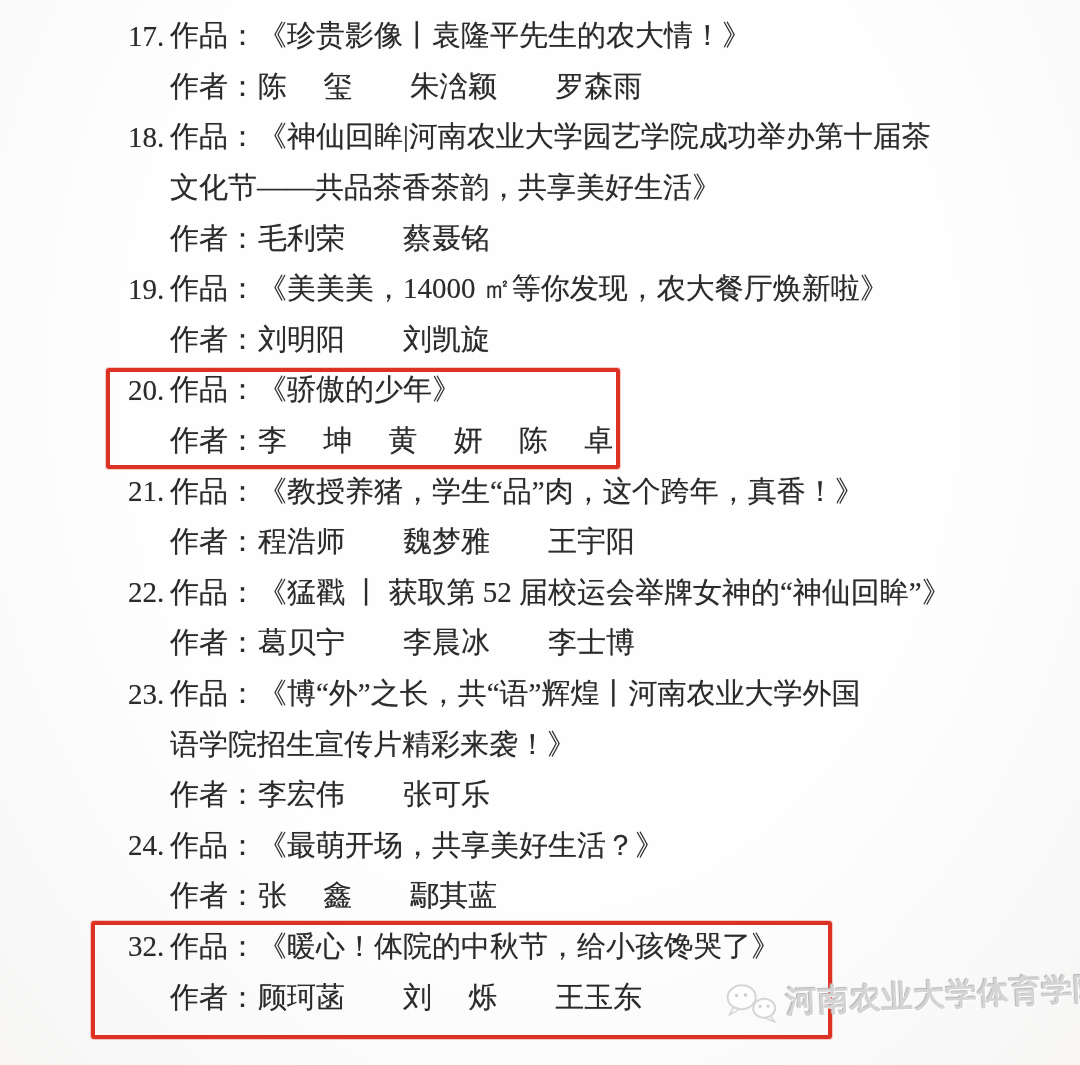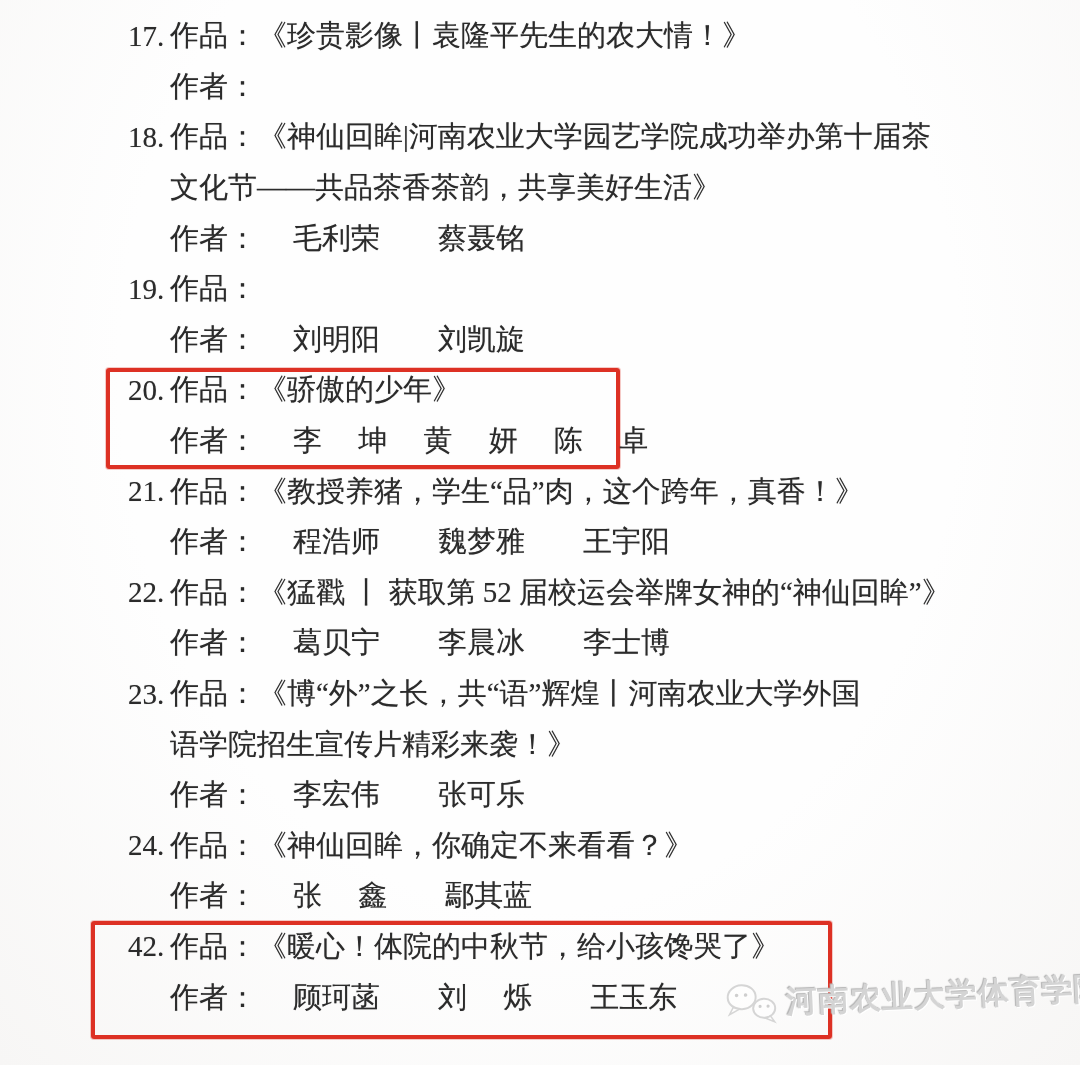--- a/index.html
+++ b/index.html
@@ -8,21 +8,21 @@
     background:radial-gradient(ellipse at 50% 35%, #fefefe 55%, #f7f6f5 100%);
     font-family:"Liberation Serif","DejaVu Serif",serif;
   }
   .page{position:relative;width:904px;height:1065px;}
   #entries{position:relative;z-index:2;padding-top:11px;padding-left:128px;}
   .line{
     height:50.6px;display:flex;align-items:center;
     font-size:29px;color:#2b2b2b;white-space:pre;
     text-shadow:0 0 0.7px rgba(30,30,30,.45);
   }
-  .line.cont{padding-left:42px;gap:35px;}
+  .line.cont{padding-left:42px;}
   .num{display:inline-block;width:42px;flex:0 0 42px;}
   .label{margin-right:1px;}
   .title,.authors{white-space:pre;}
   .hl-box{
     position:absolute;z-index:1;border:4px solid var(--hl,#dd3124);
     border-radius:3px;box-shadow:0 0 0 1px rgba(221,49,36,.25);
     background:transparent;
   }
   #hl-1{left:106px;top:368px;width:506px;height:93px;}
   #hl-2{left:91px;top:921px;width:733px;height:110px;}
@@ -39,38 +39,38 @@
   }
   .wm-icon{opacity:.75;}
 </style>
 </head>
 <body>
 
 <div class="page">
 
   <div id="entries">
       <div class="line"><span class="num">17.</span><span class="label">作品：</span><span class="title">《珍贵影像丨袁隆平先生的农大情！》</span></div>
-      <div class="line cont"><span class="label">作者：</span></div>
+      <div class="line cont"><span class="label">作者：</span><span class="authors">陈　 玺　　朱浛颖　　罗森雨</span></div>
       <div class="line"><span class="num">18.</span><span class="label">作品：</span><span class="title">《神仙回眸|河南农业大学园艺学院成功举办第十届茶</span></div>
       <div class="line cont"><span class="title">文化节——共品茶香茶韵，共享美好生活》</span></div>
       <div class="line cont"><span class="label">作者：</span><span class="authors">毛利荣　　蔡聂铭</span></div>
-      <div class="line"><span class="num">19.</span><span class="label">作品：</span></div>
+      <div class="line"><span class="num">19.</span><span class="label">作品：</span><span class="title">《美美美，14000 ㎡等你发现，农大餐厅焕新啦》</span></div>
       <div class="line cont"><span class="label">作者：</span><span class="authors">刘明阳　　刘凯旋</span></div>
       <div class="line"><span class="num">20.</span><span class="label">作品：</span><span class="title">《骄傲的少年》</span></div>
       <div class="line cont"><span class="label">作者：</span><span class="authors">李　 坤　 黄　 妍　 陈　 卓</span></div>
       <div class="line"><span class="num">21.</span><span class="label">作品：</span><span class="title">《教授养猪，学生“品”肉，这个跨年，真香！》</span></div>
       <div class="line cont"><span class="label">作者：</span><span class="authors">程浩师　　魏梦雅　　王宇阳</span></div>
       <div class="line"><span class="num">22.</span><span class="label">作品：</span><span class="title">《猛戳 丨 获取第 52 届校运会举牌女神的“神仙回眸”》</span></div>
       <div class="line cont"><span class="label">作者：</span><span class="authors">葛贝宁　　李晨冰　　李士博</span></div>
       <div class="line"><span class="num">23.</span><span class="label">作品：</span><span class="title">《博“外”之长，共“语”辉煌丨河南农业大学外国</span></div>
       <div class="line cont"><span class="title">语学院招生宣传片精彩来袭！》</span></div>
       <div class="line cont"><span class="label">作者：</span><span class="authors">李宏伟　　张可乐</span></div>
-      <div class="line"><span class="num">24.</span><span class="label">作品：</span><span class="title">《神仙回眸，你确定不来看看？》</span></div>
+      <div class="line"><span class="num">24.</span><span class="label">作品：</span><span class="title">《最萌开场，共享美好生活？》</span></div>
       <div class="line cont"><span class="label">作者：</span><span class="authors">张　 鑫　　鄢其蓝</span></div>
-      <div class="line"><span class="num">42.</span><span class="label">作品：</span><span class="title">《暖心！体院的中秋节，给小孩馋哭了》</span></div>
+      <div class="line"><span class="num">32.</span><span class="label">作品：</span><span class="title">《暖心！体院的中秋节，给小孩馋哭了》</span></div>
       <div class="line cont"><span class="label">作者：</span><span class="authors">顾珂菡　　刘　 烁　　王玉东</span></div>
     </div>
 
   <div class="hl-box" id="hl-1"></div>
   <div class="hl-box" id="hl-2"></div>
 
   <div class="watermark">
     <svg class="wm-icon" width="58" height="46" viewBox="0 0 58 46" fill="none">
       <ellipse cx="18" cy="16" rx="14" ry="12" fill="rgba(255,255,255,0.7)" stroke="#c9c9c9" stroke-width="2"></ellipse>
       <path d="M9 26 L5 33 L15 28 Z" fill="rgba(255,255,255,0.7)" stroke="#c9c9c9" stroke-width="1.5"></path>

